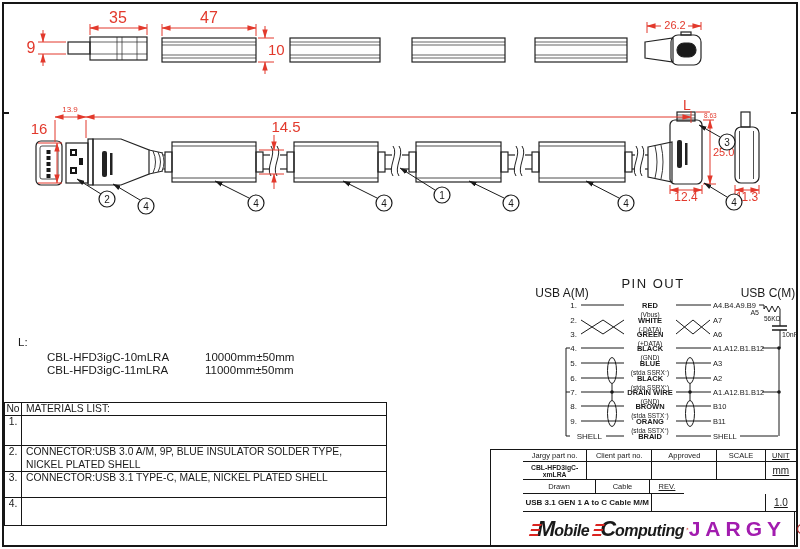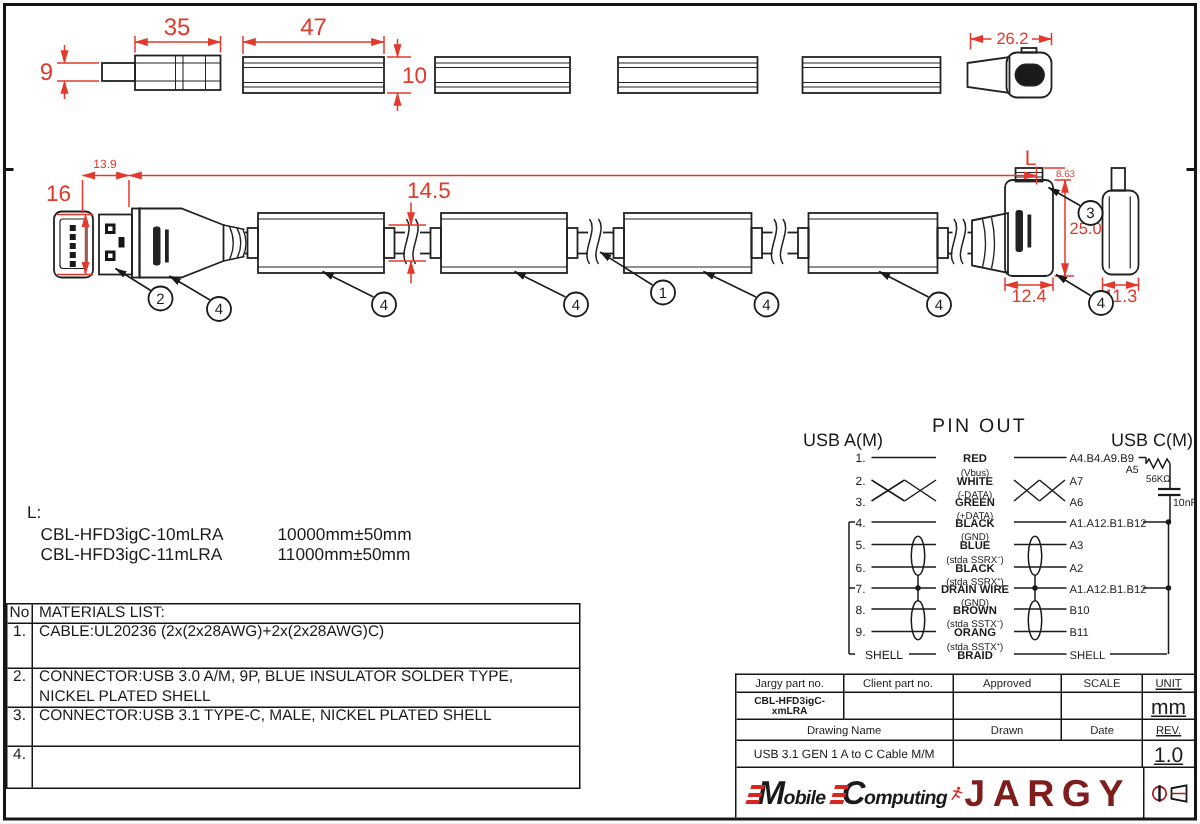--- a/index.html
+++ b/index.html
@@ -5,54 +5,54 @@
   html,body{margin:0;padding:0;background:#e8e8e8;}
   .sheet{position:relative;width:800px;height:549px;background:#ffffff;overflow:hidden;
          font-family:"Liberation Sans", sans-serif;color:#1a1a1a;}
   .frame{position:absolute;left:2px;top:2px;right:2px;bottom:2px;border:2px solid #161616;}
   svg.art{position:absolute;left:0;top:0;width:800px;height:549px;}
   svg text{fill:#1a1a1a;}
   .dimtext{fill:#e2392c;}
   
   .lenlist{position:absolute;left:18px;top:336px;font-size:11.5px;line-height:13px;}
   .lenlist .hdr{margin-bottom:2px;}
-  .lenlist .row span.part{display:inline-block;width:158px;}
+  .lenlist .row span.part{display:inline-block;width:158px;margin-left:20px;}
   .lenlist .row{padding-left:9px;}
   
   .materials{position:absolute;left:4px;top:402px;width:383px;height:124px;
              border:1.5px solid #161616;display:grid;
              grid-template-columns:17px 1fr;grid-template-rows:13px 30px 26px 26px 1fr;
              font-size:10.3px;line-height:12.5px;box-sizing:border-box;}
   .materials .cell{border-right:1.2px solid #161616;border-bottom:1.2px solid #161616;
                    padding:0 0 0 4px;overflow:hidden;}
   .materials .nocol{text-align:center;padding:0;}
   .materials .lastrow{border-bottom:none;}
   .materials .desc{border-right:none;}
   
   .tblock{position:absolute;left:490px;top:449px;width:306px;height:96px;
           border-left:1.5px solid #161616;border-top:1.5px solid #161616;box-sizing:border-box;
-          font-size:7.5px;}
+          font-size:7.5px;padding-left:32px;}
   .tb-row{display:flex;width:100%;box-sizing:border-box;}
   .tb-cell{border-right:1.2px solid #161616;border-bottom:1.2px solid #161616;box-sizing:border-box;
            display:flex;align-items:center;justify-content:center;text-align:center;overflow:hidden;}
   .tb-cell.last{border-right:none;text-decoration:underline;}
   .pn{font-weight:bold;font-size:6.8px;}
-  .big{font-size:14px;}
-  .dn{font-weight:normal;font-size:8px;}
+  .big{font-size:10px;}
+  .dn{font-weight:bold;font-size:8px;}
   
   .logorow{display:flex;align-items:center;height:34px;}
   .logo-mc{display:flex;align-items:baseline;margin-left:8px;font-style:italic;font-weight:900;
            white-space:nowrap;}
   .mc-accent{display:inline-block;width:9px;height:13px;margin-right:-3px;transform:skewX(-18deg);
              background:repeating-linear-gradient(0deg,#da2420 0 2.5px,transparent 2.5px 5px);}
   .mc-init{font-size:22px;letter-spacing:-1px;}
-  .mc-rest{font-size:13px;letter-spacing:-0.5px;}
+  .mc-rest{font-size:16px;letter-spacing:-0.5px;}
   .mc-space{width:5px;display:inline-block;}
-  .logo-jargy{margin-left:auto;margin-right:8px;font-weight:900;font-size:25px;letter-spacing:5px;
-              color:#7f1d1d;white-space:nowrap;}
+  .logo-jargy{margin-left:auto;margin-right:8px;font-weight:900;font-size:21px;letter-spacing:5px;
+              color:#a21caf;white-space:nowrap;}
 </style>
 </head>
 <body>
 
 <div class="sheet">
   <div class="frame"></div>
 
   <svg class="art" viewBox="0 0 800 549">
     <defs>
       <marker id="ar" viewBox="0 0 10 6" refX="9.5" refY="3" markerWidth="9" markerHeight="5.5" orient="auto-start-reverse">
@@ -467,21 +467,20 @@
       <span class="part">CBL-HFD3igC-11mLRA</span><span>11000mm±50mm</span>
     </div>
   </div>
 
   <div class="materials">
     <div class="cell nocol">No</div>
     <div class="cell desc">MATERIALS LIST:</div>
 
     <div class="cell nocol">1.</div>
     <div class="cell desc">
-      <div>CABLE:UL20236 (2x(2x28AWG)+2x(2x28AWG)C)</div>
     </div>
 
     <div class="cell nocol">2.</div>
     <div class="cell desc">
       <div>CONNECTOR:USB 3.0 A/M, 9P, BLUE INSULATOR SOLDER TYPE,</div>
       <div>NICKEL PLATED SHELL</div>
     </div>
 
     <div class="cell nocol">3.</div>
     <div class="cell desc">
@@ -500,23 +499,22 @@
       <div class="tb-cell last" style="width:34px;">UNIT</div>
     </div>
     <div class="tb-row" style="height:18px;">
       <div class="tb-cell pn" style="width:72px;">CBL-HFD3igC-xmLRA</div>
       <div class="tb-cell" style="width:73px;"></div>
       <div class="tb-cell" style="width:73px;"></div>
       <div class="tb-cell" style="width:54px;"></div>
       <div class="tb-cell last big" style="width:34px;">mm</div>
     </div>
     <div class="tb-row" style="height:14px;">
-      <div class="tb-cell" style="width:145px;">Drawing Name</div>
       <div class="tb-cell" style="width:73px;">Drawn</div>
-      <div class="tb-cell" style="width:54px;">Date</div>
+      <div class="tb-cell" style="width:54px;">Cable</div>
       <div class="tb-cell last" style="width:34px;">REV.</div>
     </div>
     <div class="tb-row" style="height:18px;">
       <div class="tb-cell dn" style="width:145px;">USB 3.1 GEN 1 A to C Cable M/M</div>
       <div class="tb-cell" style="width:127px;"></div>
       <div class="tb-cell last big" style="width:34px;">1.0</div>
     </div>
     <div class="tb-row logorow" style="height:34px;">
       <div style="width:272px;display:flex;align-items:center;border-right:1.2px solid #161616;height:100%;box-sizing:border-box;">
         <span class="logo-mc">

